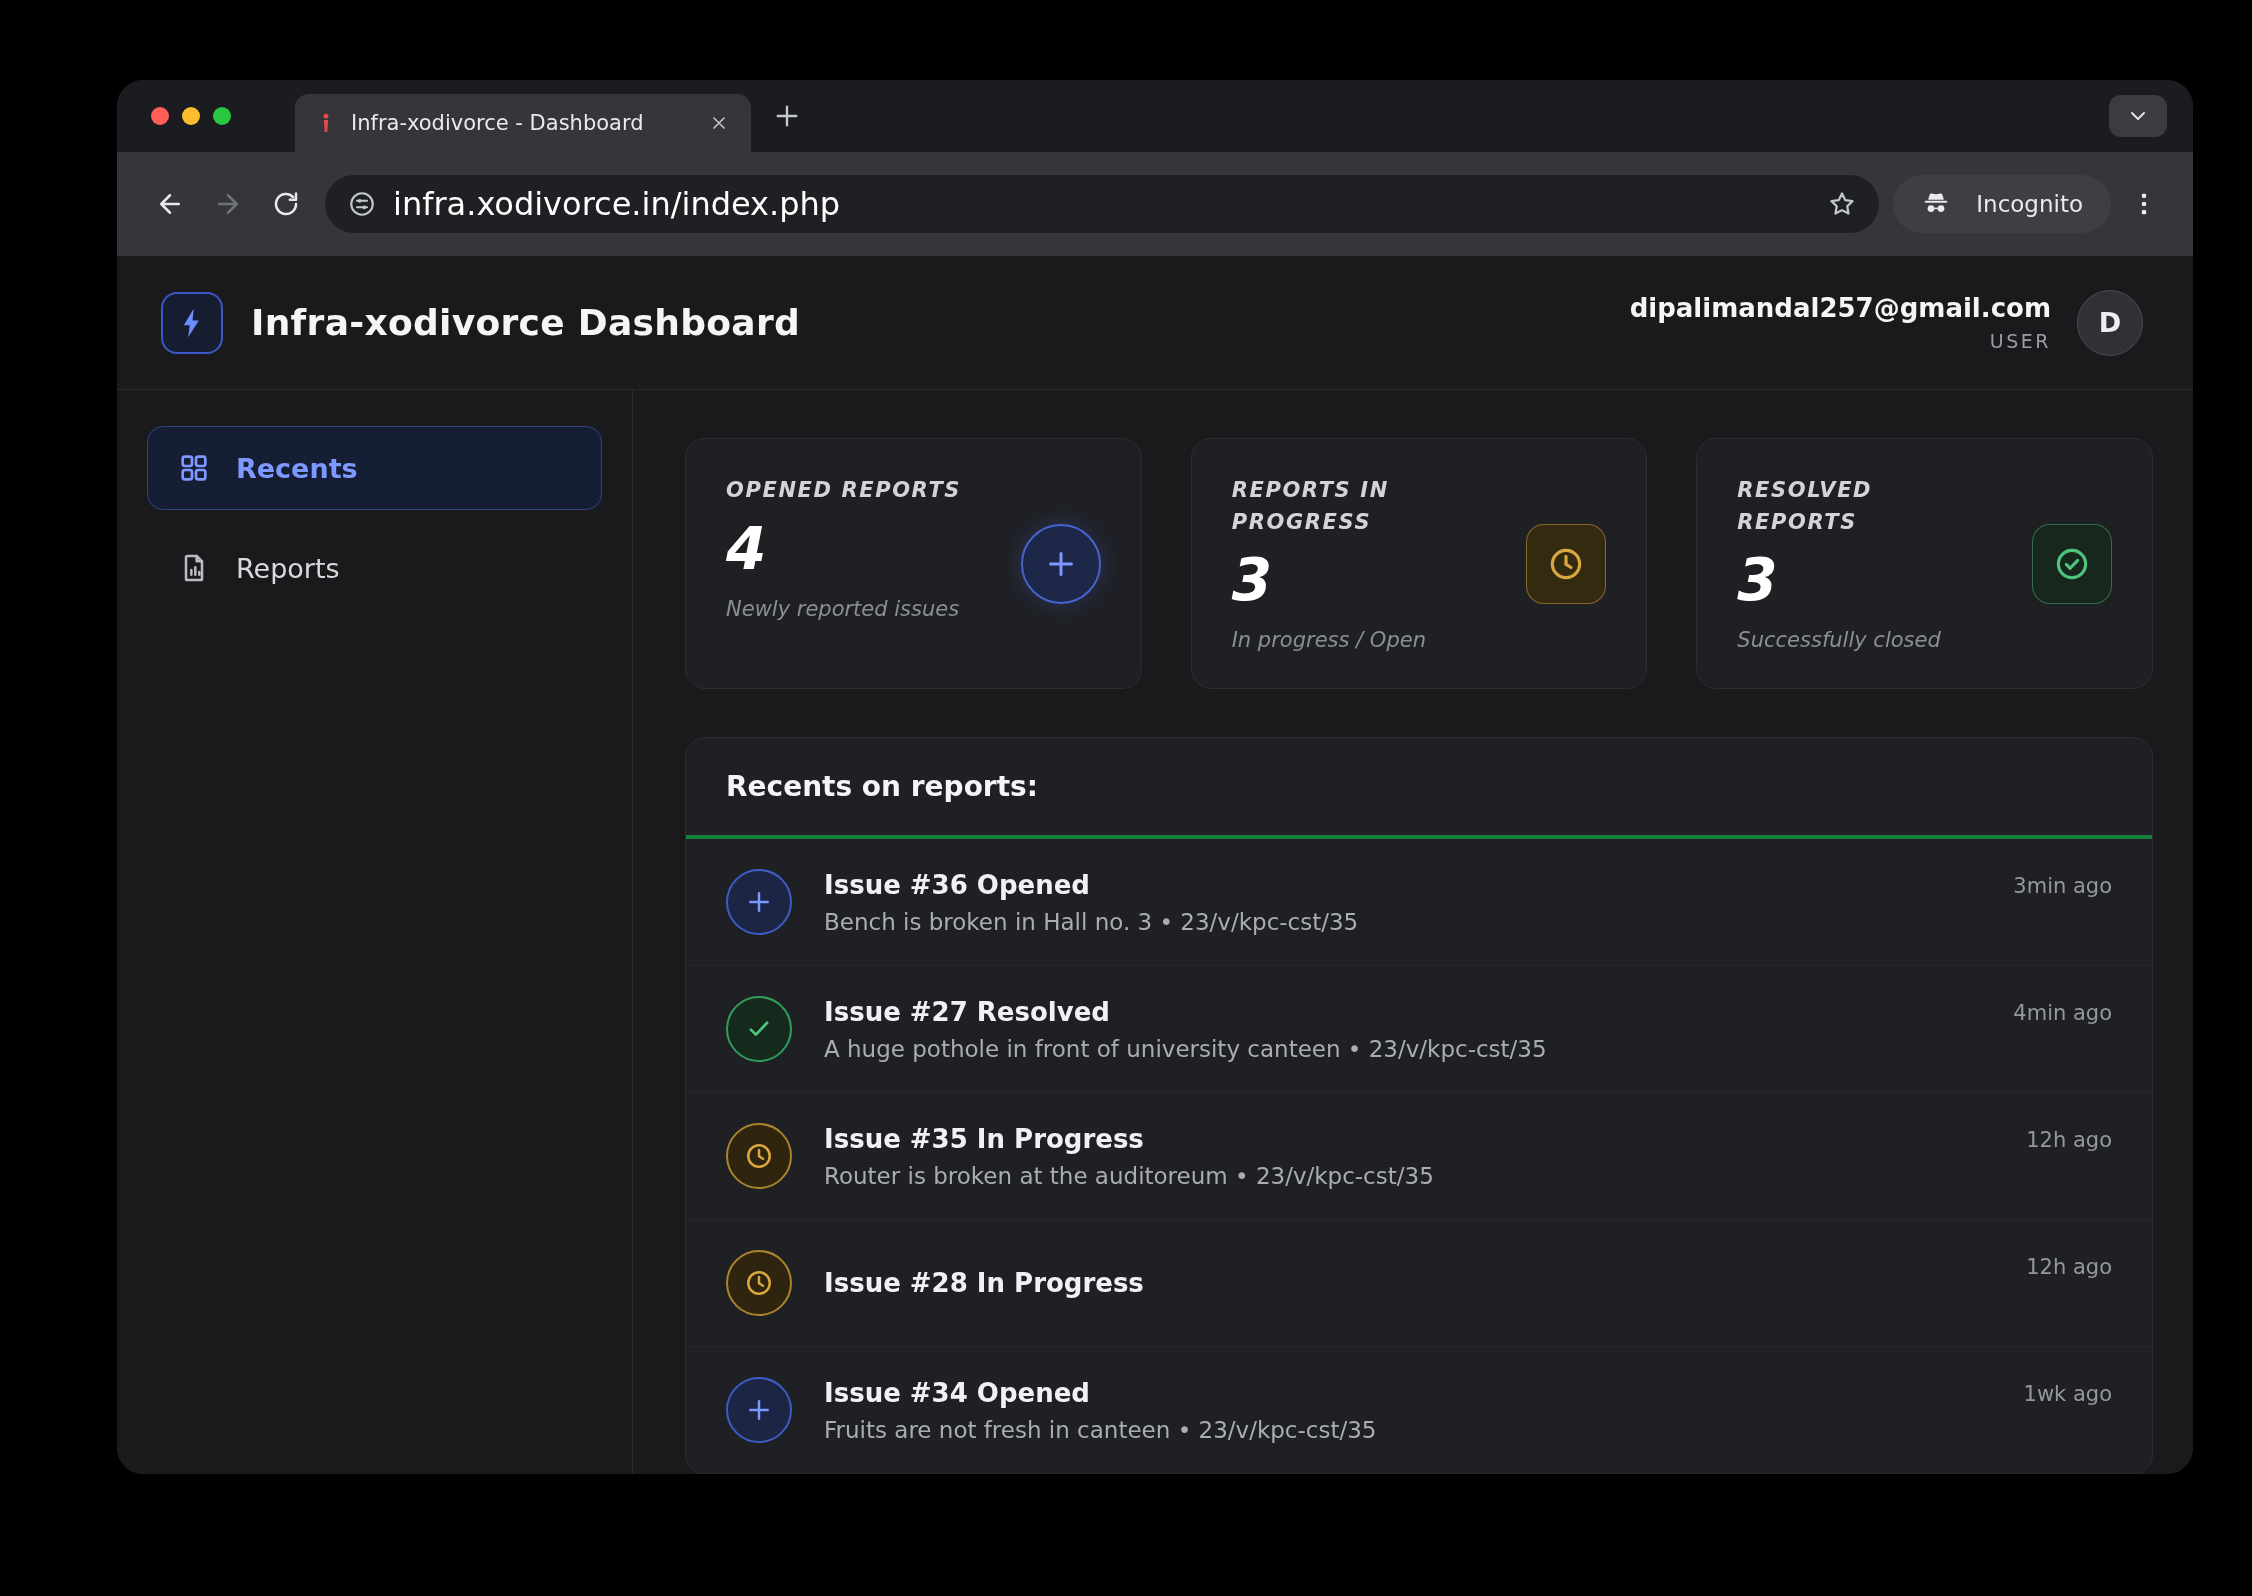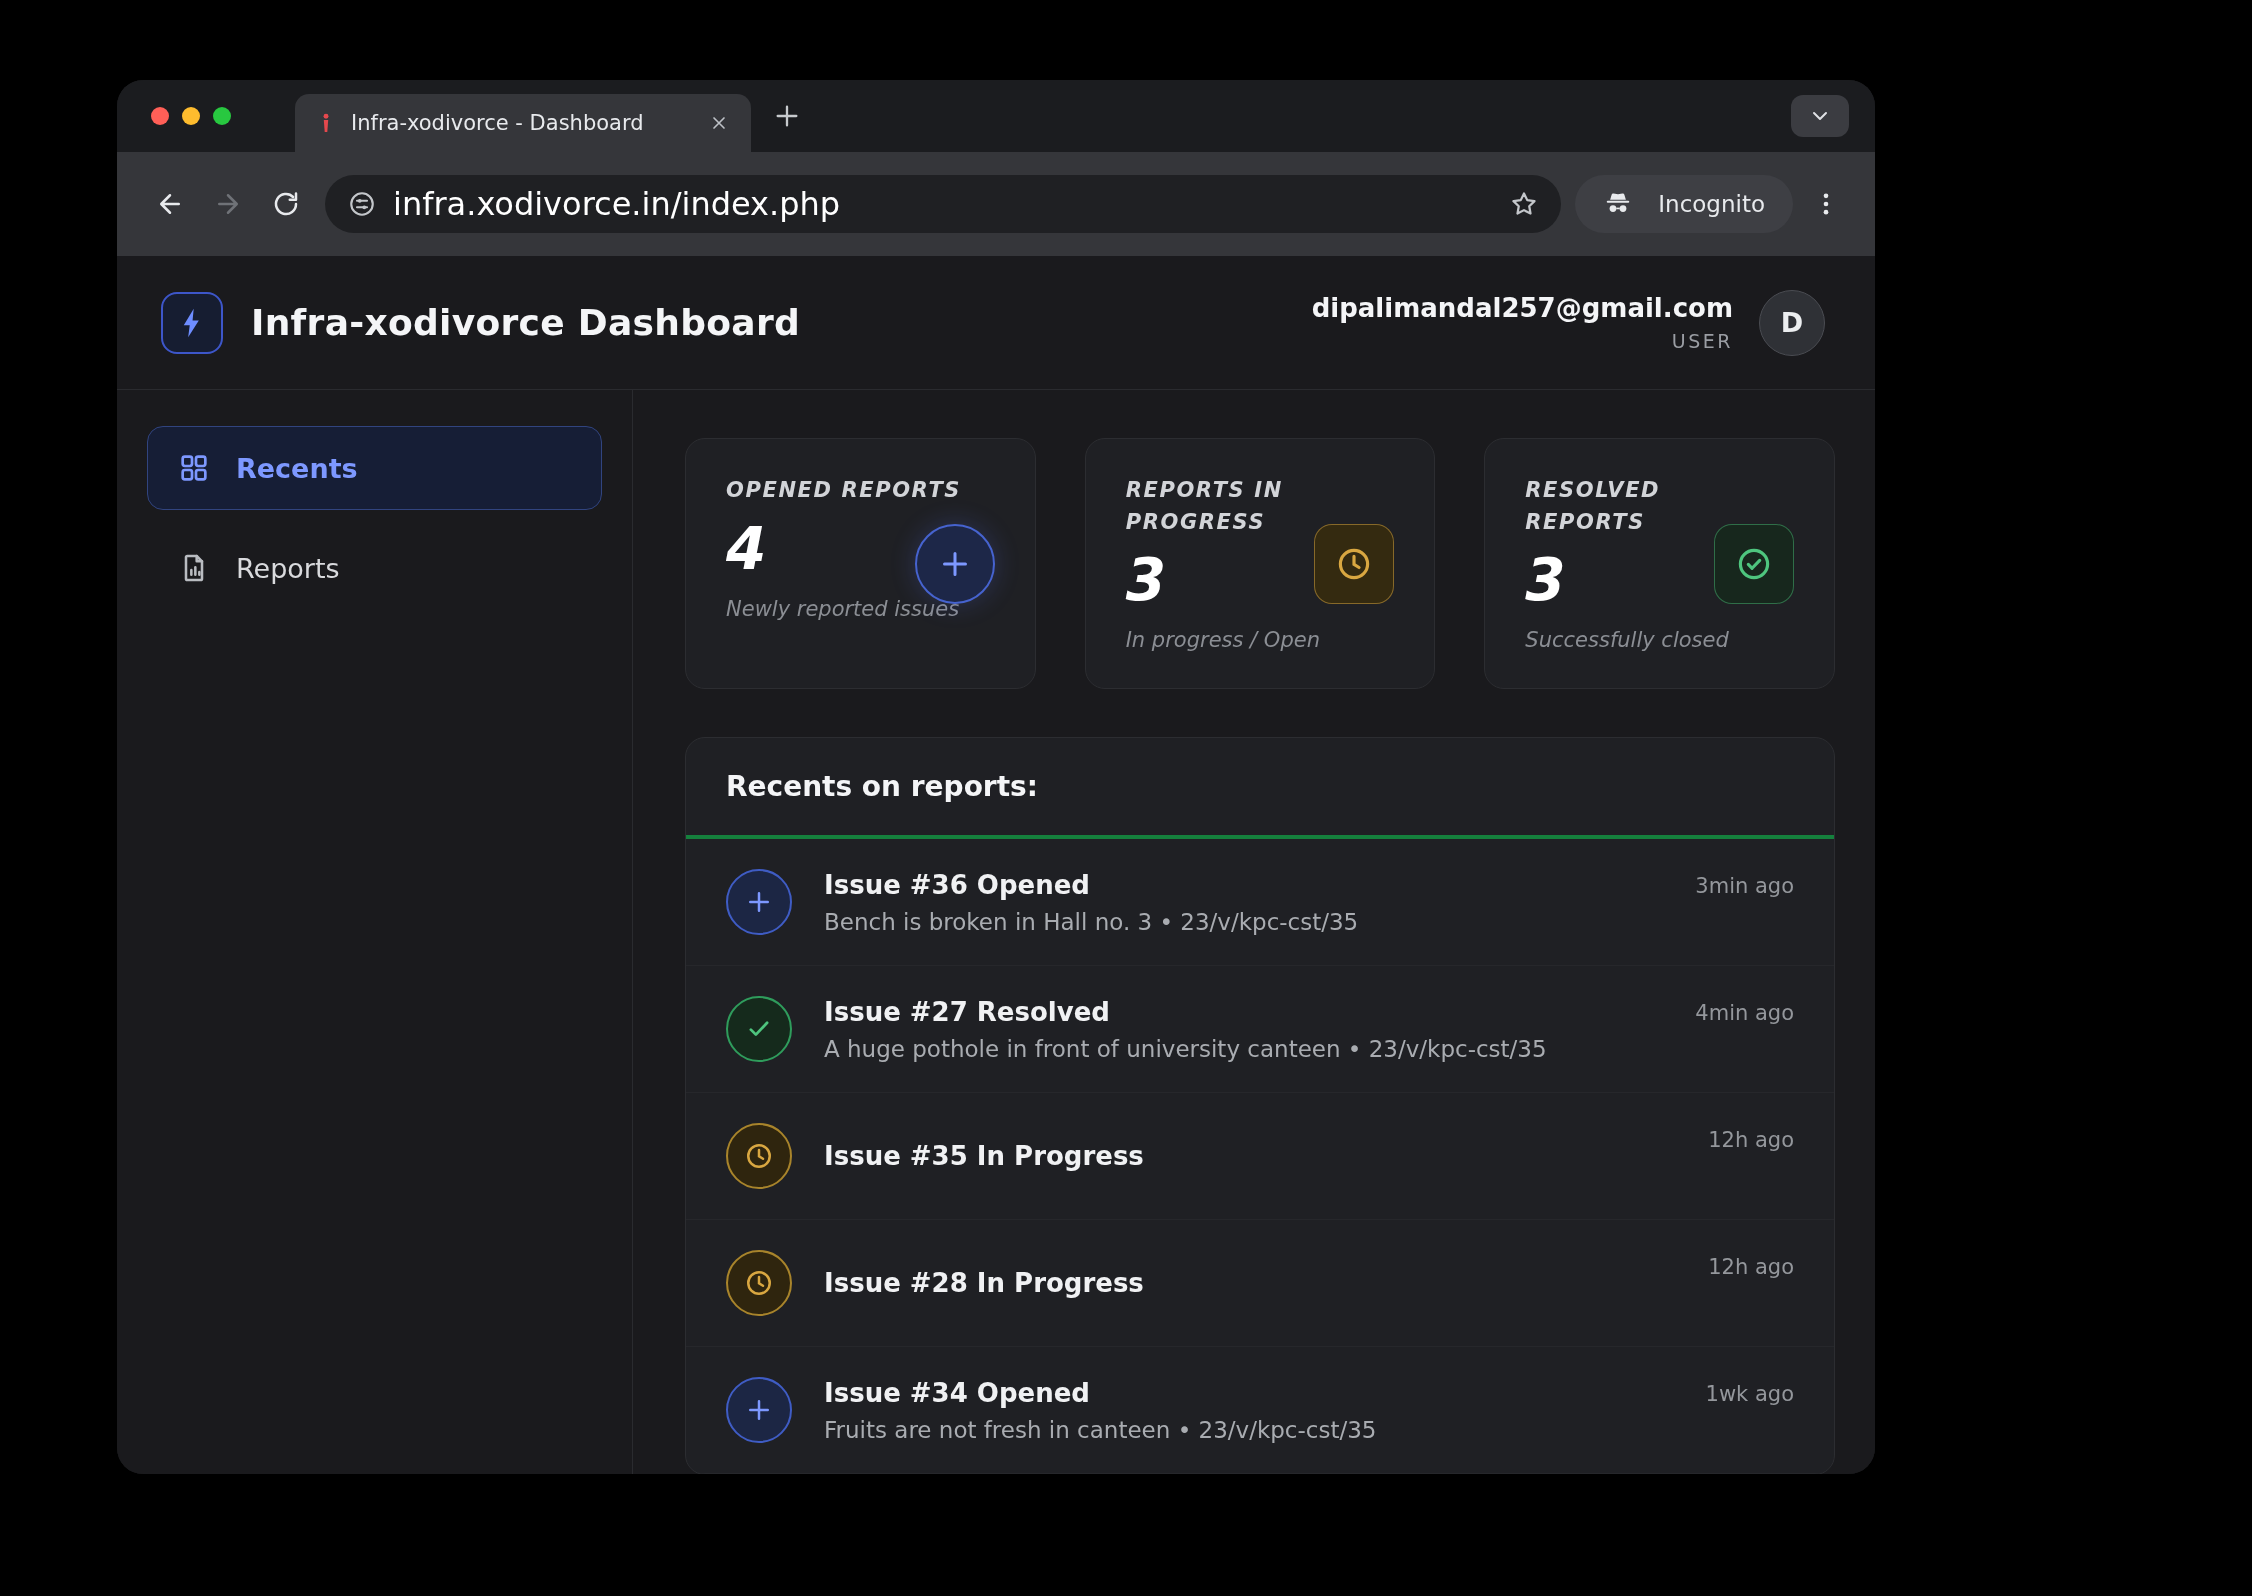--- a/index.html
+++ b/index.html
@@ -5,21 +5,21 @@
   html,body{margin:0;padding:0;}
   body{
     width:2252px;height:1596px;background:#000;
     font-family:"DejaVu Sans","Liberation Sans",sans-serif;
     position:relative;overflow:hidden;color:#eceef0;
   }
   svg{display:block}
 
   
   .window{
-    position:absolute;left:117px;top:80px;width:1758px;height:1394px;
+    position:absolute;left:117px;top:80px;width:2076px;height:1394px;
     border-radius:26px;overflow:hidden;background:#1b1c1f;
     box-shadow:0 30px 90px rgba(0,0,0,.65);
   }
 
   
   .tabstrip{height:72px;background:#1b1c1f;display:flex;align-items:flex-end;position:relative;}
   .traffic{display:flex;gap:13px;align-self:center;margin-left:34px;margin-right:64px;}
   .light{width:18px;height:18px;border-radius:50%;}
   .light.red{background:#ff5f57}.light.yellow{background:#febc2e}.light.green{background:#28c840}
   .tab{
@@ -317,20 +317,21 @@
 
           <div class="report-row">
             <div class="row-icon progress">
               <svg viewBox="0 0 24 24" width="30" height="30" fill="none" stroke="currentColor" stroke-width="2" stroke-linecap="round">
                   <circle cx="12" cy="12" r="8.6"></circle>
                   <path d="M12 7.2v5l3.2 2"></path>
                 </svg>
             </div>
             <div class="row-main">
               <div class="row-title">Issue #35 In Progress</div>
+              <div class="row-sub">Router is broken at the auditoreum • 23/v/kpc-cst/35</div>
             </div>
             <div class="row-time">12h ago</div>
           </div>
 
           <div class="report-row">
             <div class="row-icon progress">
               <svg viewBox="0 0 24 24" width="30" height="30" fill="none" stroke="currentColor" stroke-width="2" stroke-linecap="round">
                   <circle cx="12" cy="12" r="8.6"></circle>
                   <path d="M12 7.2v5l3.2 2"></path>
                 </svg>

